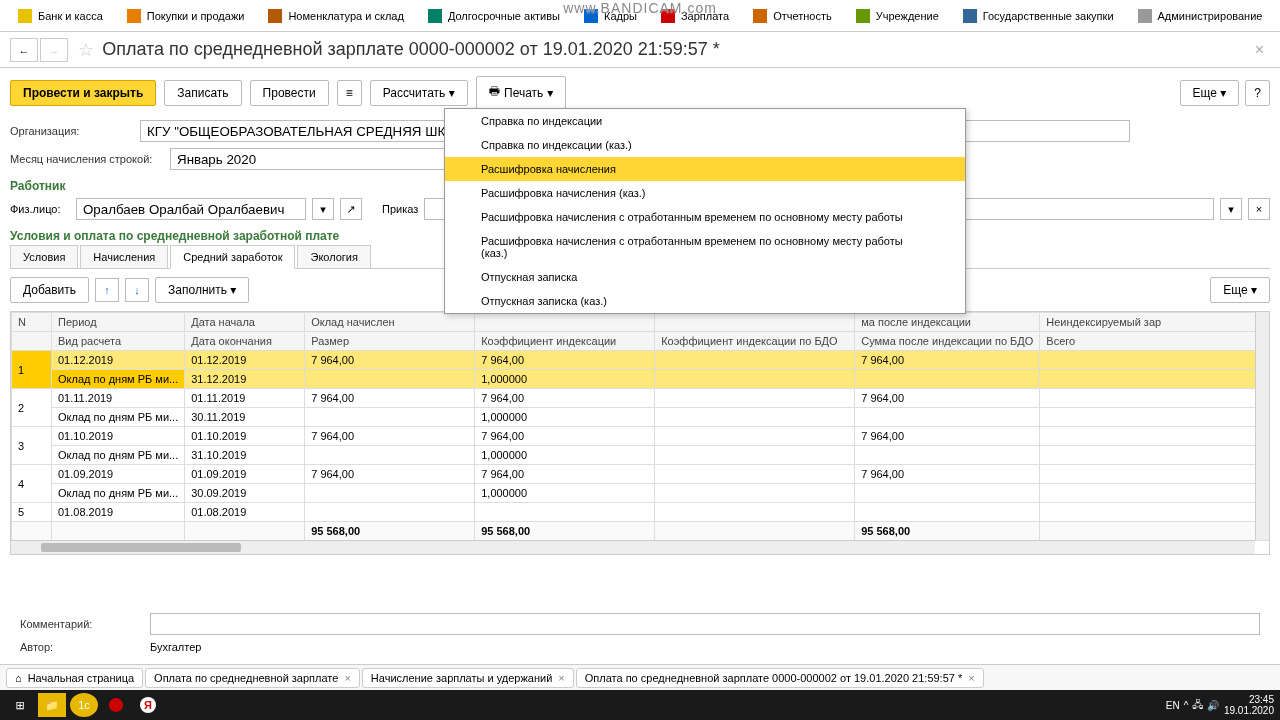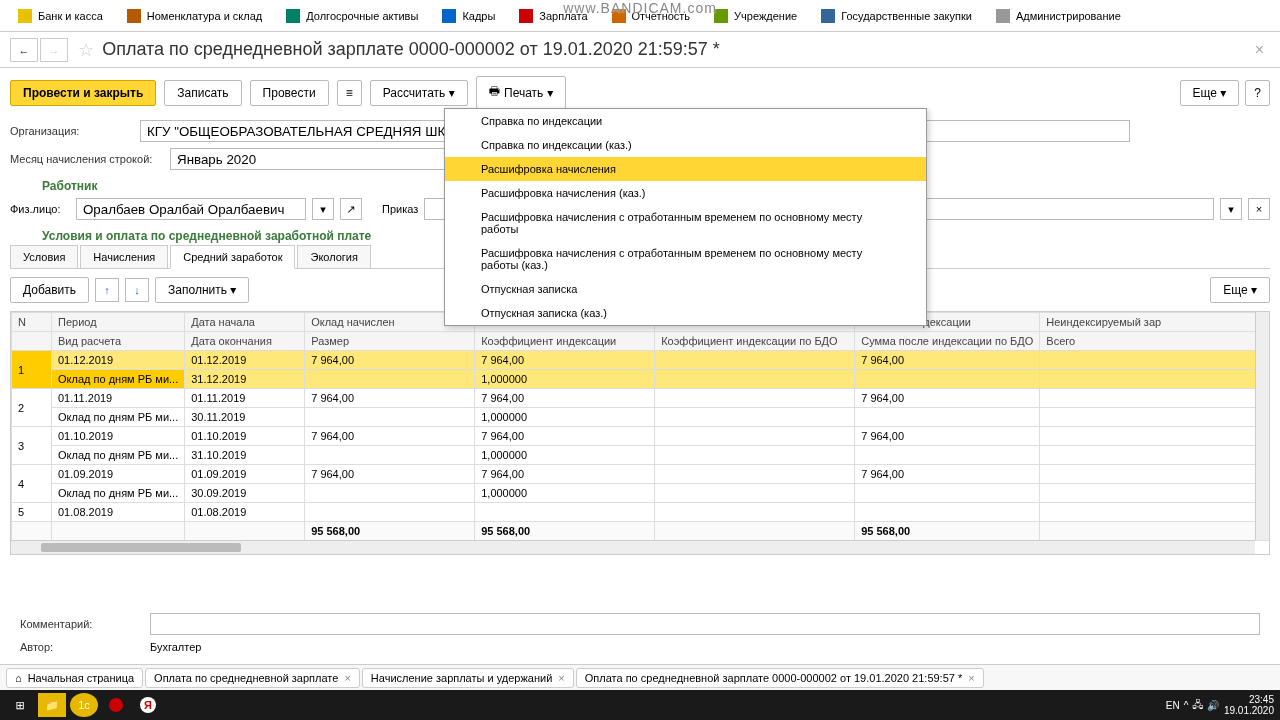--- a/index.html
+++ b/index.html
@@ -18,21 +18,21 @@
 .toolbar { display: flex; align-items: center; padding: 8px 10px; gap: 8px; }
 .btn { border: 1px solid #bbb; background: #fff; padding: 5px 12px; font-size: 12px; cursor: pointer; border-radius: 2px; }
 .btn-yellow { background: #ffd633; border-color: #d9a600; font-weight: bold; }
 .btn-icon { padding: 5px 8px; }
 .toolbar-right { margin-left: auto; display: flex; gap: 6px; }
 
 .form-row { display: flex; align-items: center; padding: 3px 10px; }
 .form-label { width: 130px; color: #333; }
 .form-input { flex: 1; max-width: 990px; border: 1px solid #bbb; padding: 3px 6px; background: #fff; height: 22px; }
 
-.section-title { color: #3a7a3a; font-weight: bold; padding: 6px 10px 2px; font-size: 12px; margin-left: 32px; }
+.section-title { color: #3a7a3a; font-weight: bold; padding: 6px 10px 2px; font-size: 12px; }
 .emp-row { display: flex; align-items: center; padding: 3px 10px; gap: 6px; }
 .emp-label { width: 60px; }
 .emp-inp { border: 1px solid #bbb; padding: 3px 6px; height: 22px; }
 .mini-btn { width: 22px; height: 22px; border: 1px solid #bbb; background: #fff; display: flex; align-items: center; justify-content: center; cursor: pointer; }
 
 .tabs { display: flex; border-bottom: 1px solid #ccc; margin: 0 10px; }
 .tab { padding: 5px 12px; border: 1px solid #ccc; border-bottom: none; margin-right: 2px; background: #f7f7f7; cursor: pointer; }
 .tab.active { background: #fff; border-bottom: 1px solid #fff; margin-bottom: -1px; }
 
 .tab-toolbar { display: flex; align-items: center; padding: 8px 10px; gap: 6px; }
@@ -44,21 +44,21 @@
 .grid th { background: #f5f5f5; font-weight: normal; color: #444; }
 .num-col { width: 40px; text-align: right; }
 .amt { text-align: right; }
 .row-sel td { background: #ffe87a; }
 .row-sel td:first-child { background: #ffcc00; }
 .totals-row td { background: #fafafa; font-weight: bold; }
 .hscroll { position: absolute; bottom: 0; left: 0; right: 14px; height: 14px; background: #eee; border-top: 1px solid #ccc; }
 .hscroll-thumb { position: absolute; left: 30px; width: 200px; top: 2px; bottom: 2px; background: #bbb; border-radius: 2px; }
 .vscroll { position: absolute; right: 0; top: 0; bottom: 14px; width: 14px; background: #eee; border-left: 1px solid #ccc; }
 
-.dropdown { position: absolute; top: 108px; left: 444px; width: 483px; background: #fff; border: 1px solid #999; box-shadow: 2px 2px 6px rgba(0,0,0,0.2); z-index: 100; }
+.dropdown { position: absolute; top: 108px; left: 444px; width: 522px; background: #fff; border: 1px solid #999; box-shadow: 2px 2px 6px rgba(0,0,0,0.2); z-index: 100; }
 .dropdown-item { padding: 6px 36px; cursor: pointer; }
 .dropdown-item:hover, .dropdown-item.hl { background: #ffd633; }
 
 .bottom-form { position: absolute; bottom: 60px; left: 0; right: 0; padding: 4px 10px; }
 
 .bottom-tabs { position: absolute; bottom: 30px; left: 0; right: 0; height: 26px; display: flex; align-items: center; border-top: 1px solid #ccc; background: #f7f7f7; padding: 0 6px; gap: 2px; }
 .btab { display: flex; align-items: center; padding: 3px 8px; background: #fff; border: 1px solid #ccc; border-radius: 3px; font-size: 11px; white-space: nowrap; }
 .btab .x { margin-left: 6px; color: #888; cursor: pointer; }
 .home-ic { margin-right: 6px; }
 
@@ -72,20 +72,24 @@
 </style>
 </head>
 <body>
 
 <div class="watermark">www.BANDICAM.com</div>
 
 <div class="topnav">
   <div class="topnav-item">
       <span class="ticon" style="background:#e6c200"></span>
       <span>Банк и касса</span>
+    </div>
+  <div class="topnav-item">
+      <span class="ticon" style="background:#e67e00"></span>
+      <span>Покупки и продажи</span>
     </div>
   <div class="topnav-item">
       <span class="ticon" style="background:#b35900"></span>
       <span>Номенклатура и склад</span>
     </div>
   <div class="topnav-item">
       <span class="ticon" style="background:#008066"></span>
       <span>Долгосрочные активы</span>
     </div>
   <div class="topnav-item">

